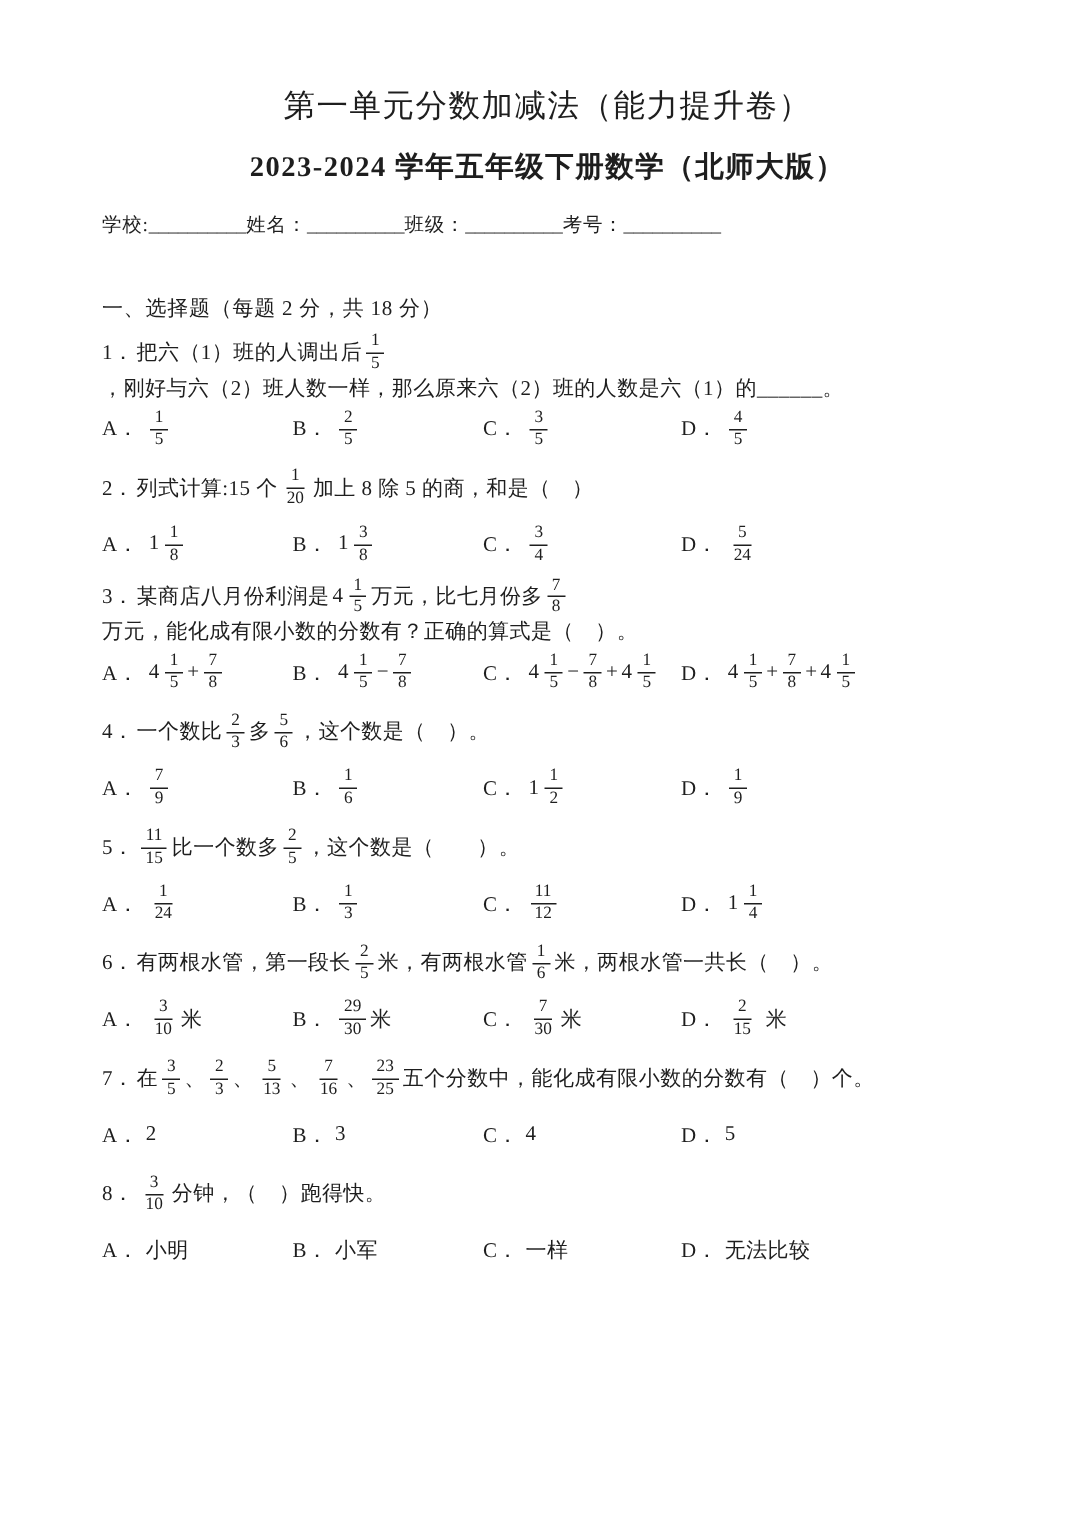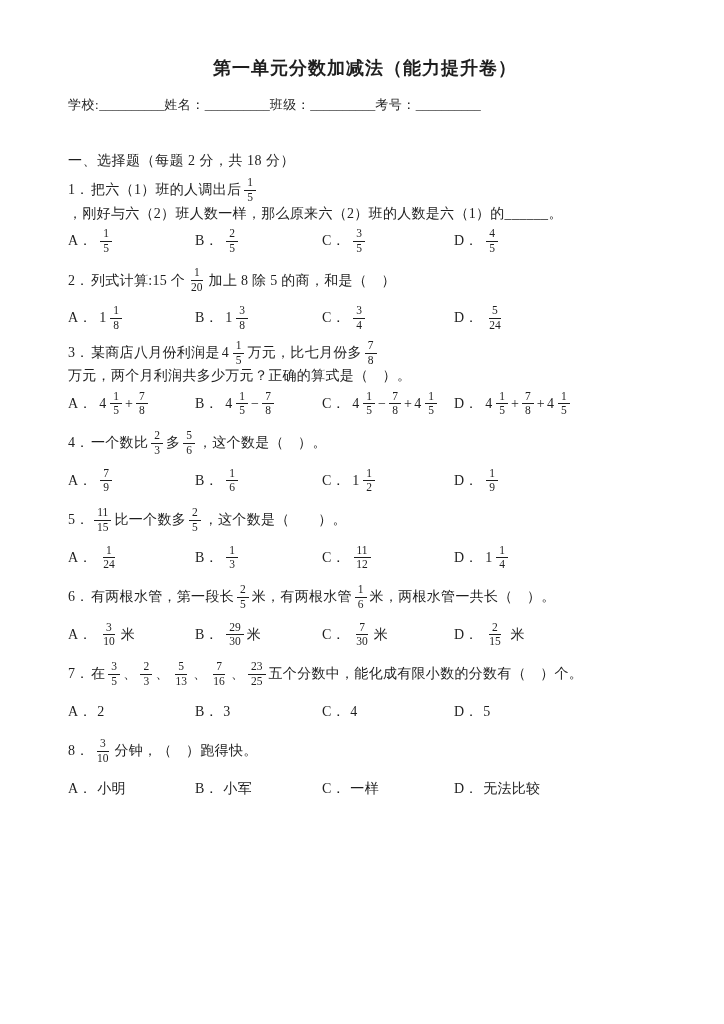--- a/index.html
+++ b/index.html
@@ -2,21 +2,21 @@
 <html><head>
 <meta charset="utf-8">
 <style>
   html,body{margin:0;padding:0;}
   body{
     width:724px;height:1024px;overflow:hidden;background:#ffffff;color:#1e1e1e;
     font-family:"Liberation Serif","DejaVu Serif",serif;
     -webkit-font-smoothing:antialiased;
   }
   .page{box-sizing:border-box;width:724px;height:1024px;padding:56px 62px 0 68px;}
-  .title{font-size:18px;font-weight:bold;text-align:center;letter-spacing:1px;line-height:1.4;}
+  .title{font-size:21px;font-weight:normal;text-align:center;letter-spacing:1px;line-height:1.4;}
   .subtitle{font-size:19px;font-weight:bold;text-align:center;letter-spacing:1px;line-height:1.4;margin-top:14px;}
   .info-row{margin-top:15px;text-align:left;font-size:13px;white-space:nowrap;}
   .info-field{display:inline-block;}
   .info-label{letter-spacing:0.5px;}
   .info-blank{letter-spacing:0;}
   .section-heading{margin-top:38px;font-size:14px;letter-spacing:0.5px;}
   .questions{margin-top:6px;}
   .question{margin-bottom:2px;}
   .q-stem{display:flex;align-items:center;flex-wrap:wrap;min-height:38px;font-size:14px;margin-top:2px;}
   .q-num{margin-right:2px;}
@@ -31,20 +31,21 @@
     font-size:11.5px;line-height:1.2;margin:0 3px;vertical-align:middle;
   }
   .frac .num{border-bottom:1px solid #1e1e1e;padding:0 3px;text-align:center;}
   .frac .den{padding:0 3px;text-align:center;}
 </style>
 </head>
 <body>
 
 <div class="page">
   <div class="title">第一单元分数加减法（能力提升卷）</div>
+  <div class="subtitle">2023-2024 学年五年级下册数学（北师大版）</div>
   <div class="info-row"><span class="info-field"><span class="info-label">学校:</span><span class="info-blank">__________</span></span><span class="info-field"><span class="info-label">姓名：</span><span class="info-blank">__________</span></span><span class="info-field"><span class="info-label">班级：</span><span class="info-blank">__________</span></span><span class="info-field"><span class="info-label">考号：</span><span class="info-blank">__________</span></span></div>
   <div class="section-heading">一、选择题（每题 2 分，共 18 分）</div>
   <div class="questions">
       <div class="question">
         <div class="q-stem">
           <span class="q-num">1．</span>
           <span class="seg-text">把六（1）班的人调出后</span>
           <span class="frac">
             <span class="num">1</span>
             <span class="den">5</span>
@@ -148,21 +149,21 @@
           <span class="seg-whole">4</span>
           <span class="frac">
             <span class="num">1</span>
             <span class="den">5</span>
           </span>
           <span class="seg-text">万元，比七月份多</span>
           <span class="frac">
             <span class="num">7</span>
             <span class="den">8</span>
           </span>
-          <span class="seg-text">万元，两个月利润共多少万元？正确的算式是（　）。</span>
+          <span class="seg-text">万元，能化成有限小数的分数有？正确的算式是（　）。</span>
         </div>
         <div class="q-options">
           <div class="q-option">
             <span class="opt-label">A．</span>
             <span class="opt-body">
               <span class="seg-whole">4</span>
               <span class="frac">
                 <span class="num">1</span>
                 <span class="den">5</span>
               </span>

